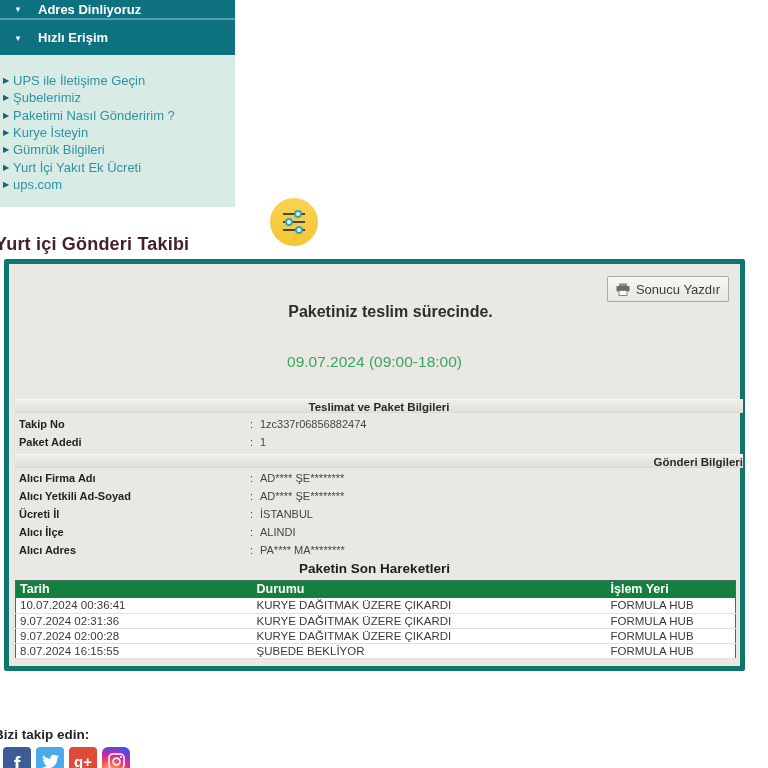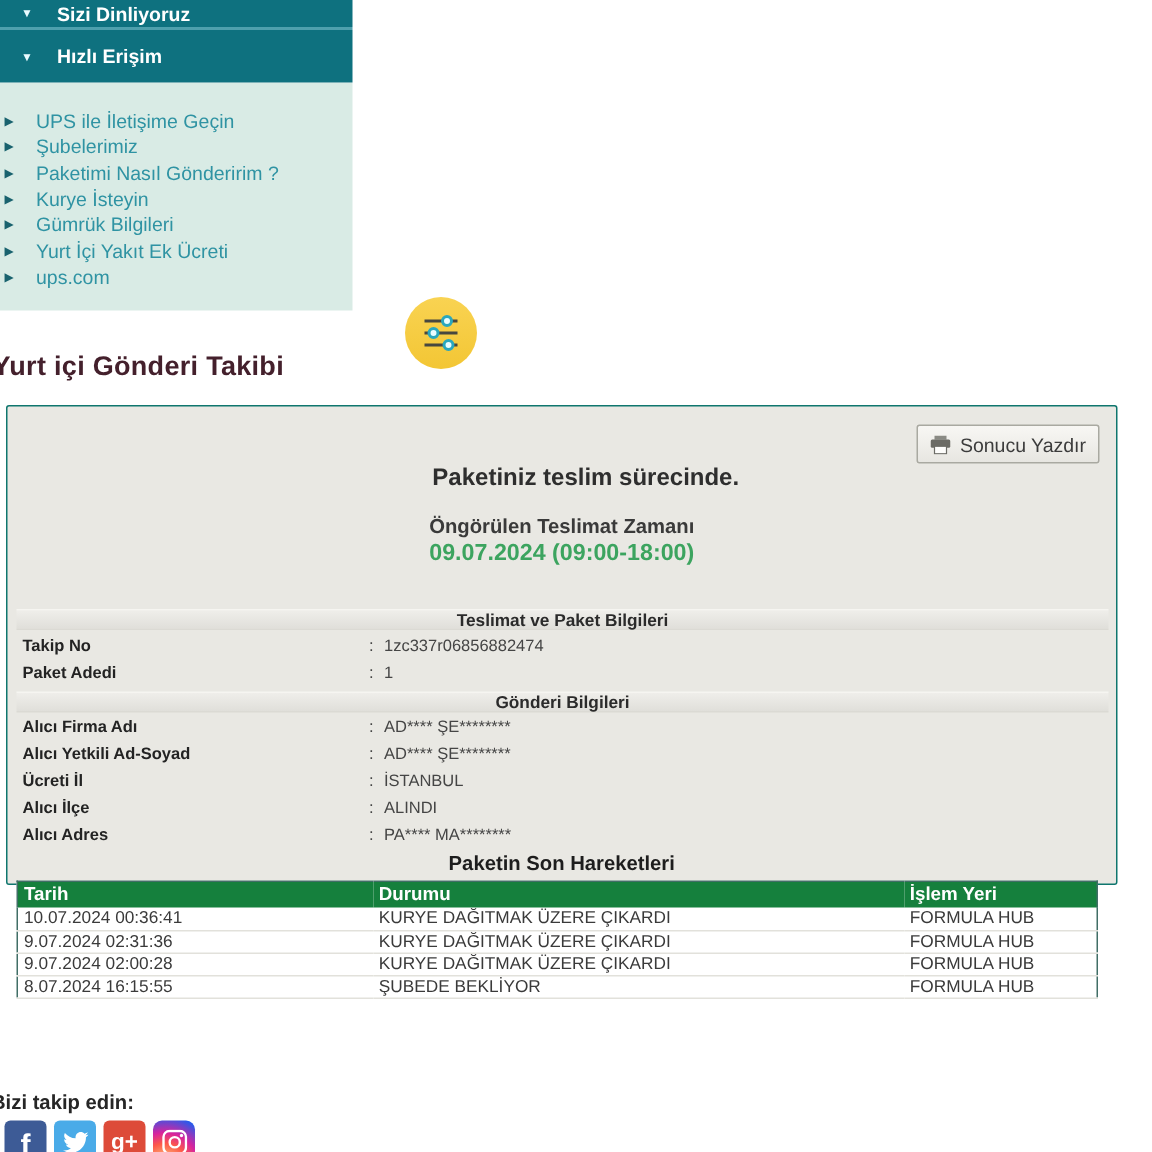--- a/index.html
+++ b/index.html
@@ -11,44 +11,44 @@
   .sidebar { position:absolute; left:0; top:0; width:235px; }
   .side-header { position:relative; background:#0e717f; color:#fff; font-weight:bold; font-size:13px; display:flex; align-items:center; cursor:pointer; }
   .side-header .arrow { position:absolute; left:14px; top:50%; transform:translateY(-50%); font-size:8px; color:#e8fbff; }
   .side-header .hdr-label { margin-left:38px; }
   .hdr-1 { height:18px; }
   .hdr-divider { height:2px; background:#4ea0ad; }
   .hdr-2 { height:35px; }
   .side-links { background:#d9ebe5; height:152px; padding-top:17px; }
   .side-link { display:flex; align-items:center; height:17.3px; cursor:pointer; }
   .side-link .bullet { width:9px; margin-left:3px; font-size:8px; color:#19626e; flex:none; }
-  .side-link .lnk-label { margin-left:12px; font-size:13px; color:#2f93a3; white-space:nowrap; }
+  .side-link .lnk-label { margin-left:1px; font-size:13px; color:#2f93a3; white-space:nowrap; }
 
   
   .fab { position:absolute; left:270px; top:198px; width:48px; height:48px; border:none; border-radius:50%;
          background:linear-gradient(#f9d352,#f3c634); display:flex; align-items:center; justify-content:center; cursor:pointer; }
 
   
   .page-title { position:absolute; left:-5px; top:234px; font-size:18px; font-weight:bold; color:#44202c; letter-spacing:.2px; white-space:nowrap; }
 
   
-  .panel { position:absolute; left:4px; top:270px; width:741px; height:320px; background:#e9e8e3;
-           border:1px solid #0f766e; border-radius:2px; }
+  .panel { position:absolute; left:4px; top:259px; width:741px; height:412px; background:#e9e8e3;
+           border:5px solid #0f766e; border-radius:2px; }
   .print-btn { position:absolute; top:12px; right:11px; height:26px; padding:0 8px; display:flex; align-items:center; gap:6px;
                background:linear-gradient(#f8f7f4,#e7e6e1); border:1px solid #a9a9a1; border-radius:2px;
                font-family:inherit; font-size:13px; color:#3c3c3c; cursor:pointer; }
   .status-msg { position:absolute; top:39px; left:0; right:0; text-align:center; font-size:16px; font-weight:bold; color:#2e2e2e;padding-left:32px; }
   .eta-label  { position:absolute; top:72px; left:0; right:0; text-align:center; font-size:13.5px; font-weight:bold; color:#3a3a3a; }
-  .eta-value  { position:absolute; top:89px; left:0; right:0; text-align:center; font-size:15.5px; font-weight:bold; color:#3ca45f; }
+  .eta-value  { position:absolute; top:89px; left:0; right:0; text-align:center; font-size:15.5px; font-weight:normal; color:#3ca45f; }
 
   .section-bar { position:absolute; left:6px; width:728px; height:14px; line-height:14px;
                  background:linear-gradient(#efeeea,#e0dfda); border-top:1px solid #f6f5f1; border-bottom:1px solid #dbdad4;
                  text-align:center; font-size:11.5px; font-weight:bold; color:#2b2b2b; }
   .bar-shipment  { top:135px; }
-  .bar-recipient { top:190px; }
+  .bar-recipient { top:190px;text-align:right; }
 
   .field-row { position:absolute; left:0; width:100%; height:18px; line-height:18px; font-size:11px; }
   .f-label { position:absolute; left:10px;  font-weight:bold; color:#232323; white-space:nowrap; }
   .f-colon { position:absolute; left:241px; color:#454545; }
   .f-value { position:absolute; left:251px; color:#454545; white-space:nowrap; }
   .row-t0 { top:151px; } .row-t1 { top:169px;padding-left:20px; }
   .row-r0 { top:205px; } .row-r1 { top:223px; } .row-r2 { top:241px; } .row-r3 { top:259px; } .row-r4 { top:277px; }
 
   .movements-header { position:absolute; top:297px; left:0; right:0; text-align:center; font-size:13.5px; font-weight:bold; color:#1d1d1d; }
 
@@ -69,21 +69,21 @@
   .social.ig { background:radial-gradient(circle at 28% 110%, #fdf497 0%, #fd5949 42%, #d6249f 62%, #285aeb 92%); border-radius:6px; }
 </style>
 </head>
 <body>
 
 <div class="screen">
 
   <aside class="sidebar">
     <div class="side-header hdr-1">
       <span class="arrow">▼</span>
-      <span class="hdr-label">Sizi Dinliyoruz</span>
+      <span class="hdr-label">Adres Dinliyoruz</span>
     </div>
     <div class="hdr-divider"></div>
     <div class="side-header hdr-2">
       <span class="arrow">▼</span>
       <span class="hdr-label">Hızlı Erişim</span>
     </div>
     <nav class="side-links">
       <div class="side-link">
         <span class="bullet">▶</span>
         <span class="lnk-label">UPS ile İletişime Geçin</span>
@@ -137,21 +137,20 @@
     <button class="print-btn">
       <svg width="14" height="13" viewBox="0 0 14 13">
         <rect x="3" y="0.5" width="8" height="2.6" fill="#8a8a84"></rect>
         <rect x="0.5" y="3" width="13" height="5.5" rx="1" fill="#6b6b65"></rect>
         <rect x="3" y="7.5" width="8" height="5" fill="#fdfdfb" stroke="#6b6b65" stroke-width="0.8"></rect>
       </svg>
       <span>Sonucu Yazdır</span>
     </button>
 
     <div class="status-msg">Paketiniz teslim sürecinde.</div>
-    <div class="eta-label">Öngörülen Teslimat Zamanı</div>
     <div class="eta-value">09.07.2024 (09:00-18:00)</div>
 
     <div class="section-bar bar-shipment">Teslimat ve Paket Bilgileri</div>
 
     <div class="field-row row-t0">
       <span class="f-label">Takip No</span>
       <span class="f-colon">:</span>
       <span class="f-value">1zc337r06856882474</span>
     </div>
     <div class="field-row row-t1">

